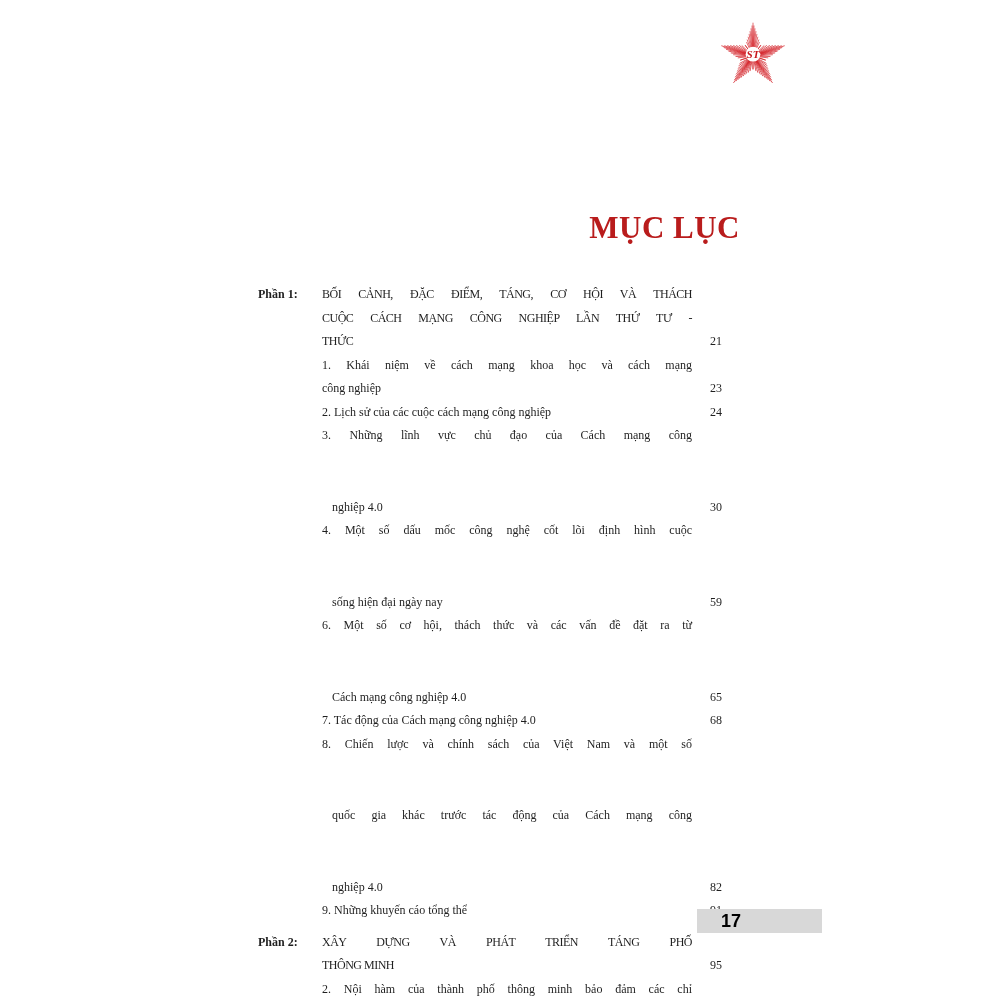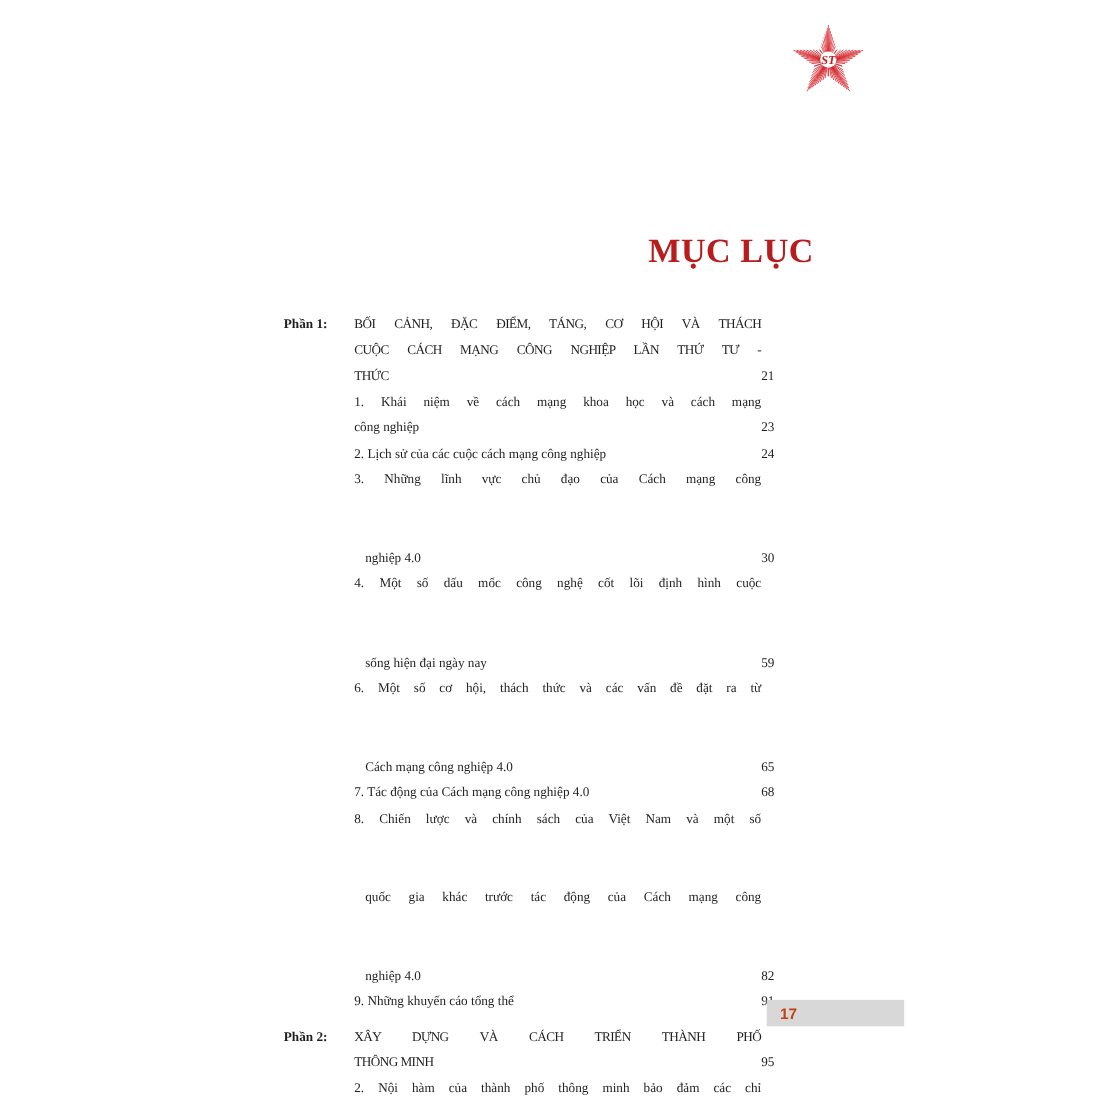--- a/index.html
+++ b/index.html
@@ -17,33 +17,33 @@
   .doc-title {
     position:absolute; top:210px; right:0;
     font-size:31px; font-weight:bold; color:#b91c1c; letter-spacing:0.5px;
     white-space:nowrap;
   }
 
   .toc { position:absolute; top:283px; left:0; width:482px; font-size:12px; line-height:23.5px; }
   .row { display:flex; }
   .col-label { width:64px; flex:none; font-weight:bold; align-self:flex-start; }
   .col-lines { width:370px; flex:none; }
-  .col-page { flex:1; text-align:left; align-self:flex-end; }
+  .col-page { flex:1; text-align:center; align-self:flex-end; }
 
   .part-title { letter-spacing:-0.5px; }
   
   .jl { text-align:justify; text-align-last:justify; -moz-text-align-last:justify; }
   .wrap { padding-left:10px;margin-top:48px; }
   .part2 { margin-top:8px; }
 
   
   .footer-bar { position:absolute; left:697px; top:909px; width:125px; height:24px; background:#d8d8d8; }
   .footer-num {
     font-family:"Liberation Sans", sans-serif; font-weight:bold;
-    font-size:14px; line-height:24px; padding-left:12px; color:#c2410c;
+    font-size:18px; line-height:24px; padding-left:24px; color:#000000;
   }
 
   .logo-monogram-text {
     font-family:"Liberation Serif", serif; font-style:italic; font-weight:bold;
     font-size:15px; fill:#c8191f; text-anchor:middle;
   }
 </style>
 </head>
 <body>
 
@@ -163,21 +163,21 @@
         <div class="col-label"></div>
         <div class="col-lines">
           <div>9. Những khuyến cáo tổng thể</div>
         </div>
         <div class="col-page">91</div>
       </div>
 
       <div class="row part2">
         <div class="col-label">Phần 2:</div>
         <div class="col-lines part-title">
-          <div class="jl">XÂY DỰNG VÀ CÁCH TRIỂN THÀNH PHỐ</div>
+          <div class="jl">XÂY DỰNG VÀ PHÁT TRIỂN TÁNG PHỐ</div>
           <div>THÔNG MINH</div>
         </div>
         <div class="col-page">95</div>
       </div>
 
 
       <div class="row">
         <div class="col-label"></div>
         <div class="col-lines">
           <div class="jl">2. Nội hàm của thành phố thông minh bảo đảm các chỉ</div>

